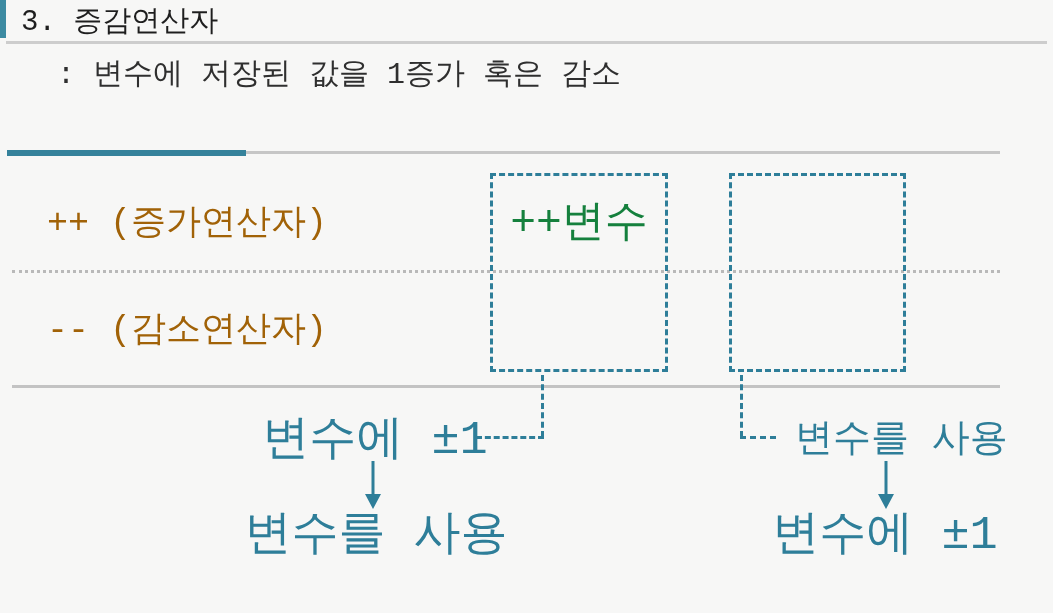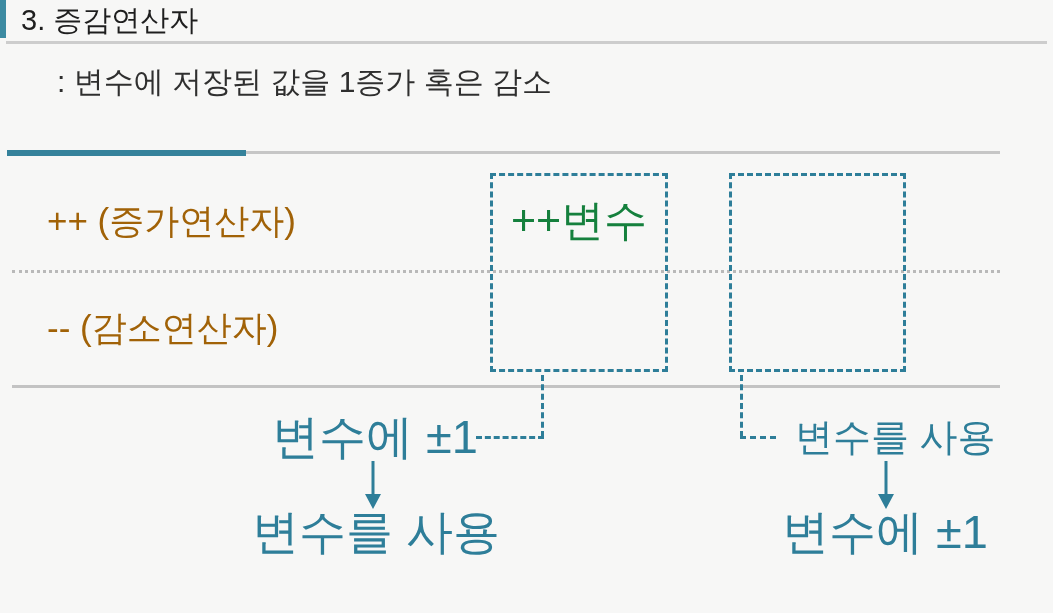--- a/index.html
+++ b/index.html
@@ -3,32 +3,32 @@
 <meta charset="utf-8">
 <style>
   html,body{margin:0;padding:0;}
   body{
     width:1053px;height:613px;
     background:#f7f7f6;
     font-family:"Liberation Sans", sans-serif;
     overflow:hidden;
     position:relative;
   }
-  .canvas{position:absolute;inset:0;width:1053px;height:608px;}
+  .canvas{position:absolute;inset:0;width:1053px;height:608px;font-family:Liberation Mono, monospace;}
 
   
   .accent-bar{position:absolute;left:0;top:0;width:6px;height:38px;background:#3d8ba2;}
   .title{
     position:absolute;left:21px;top:1px;margin:0;
     font-size:29px;font-weight:500;color:#1e1e1e;letter-spacing:0;
     white-space:nowrap;
   }
   .title-underline{position:absolute;left:6px;top:41px;width:1041px;height:3px;background:#cdcdcd;}
   .subtitle{
-    position:absolute;left:57px;top:62px;
+    position:absolute;left:57px;top:53px;
     font-size:30px;color:#2f2f2f;white-space:nowrap;
   }
 
   
   .divider-accent{position:absolute;left:7px;top:150px;width:239px;height:6px;background:#35829b;}
   .divider-line{position:absolute;left:246px;top:151px;width:754px;height:3px;background:#c6c6c6;}
 
   
   .row-label{
     position:absolute;left:47px;transform:translateY(-50%);

